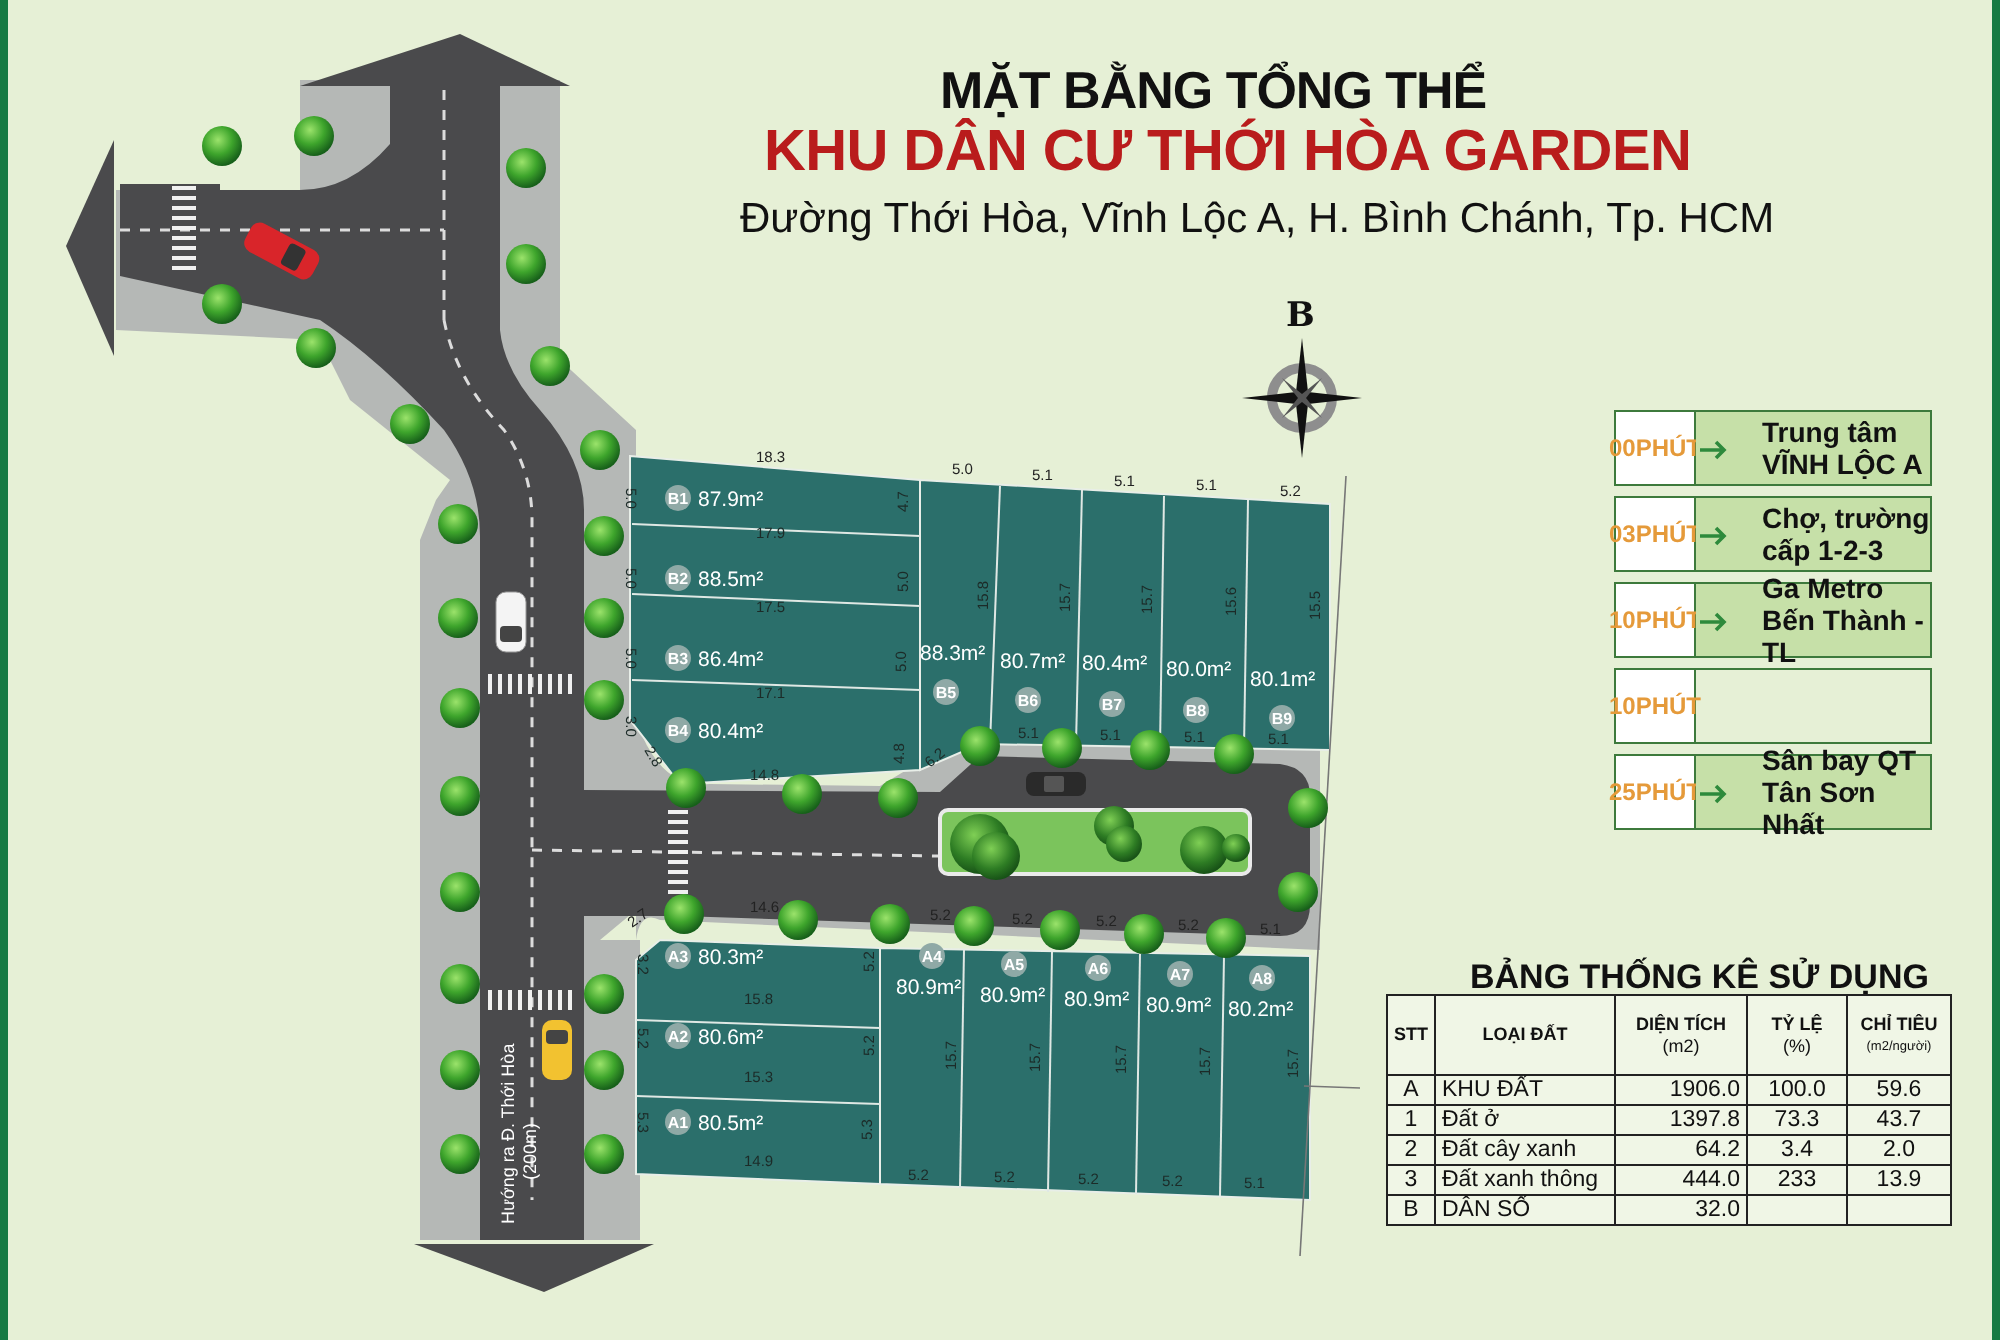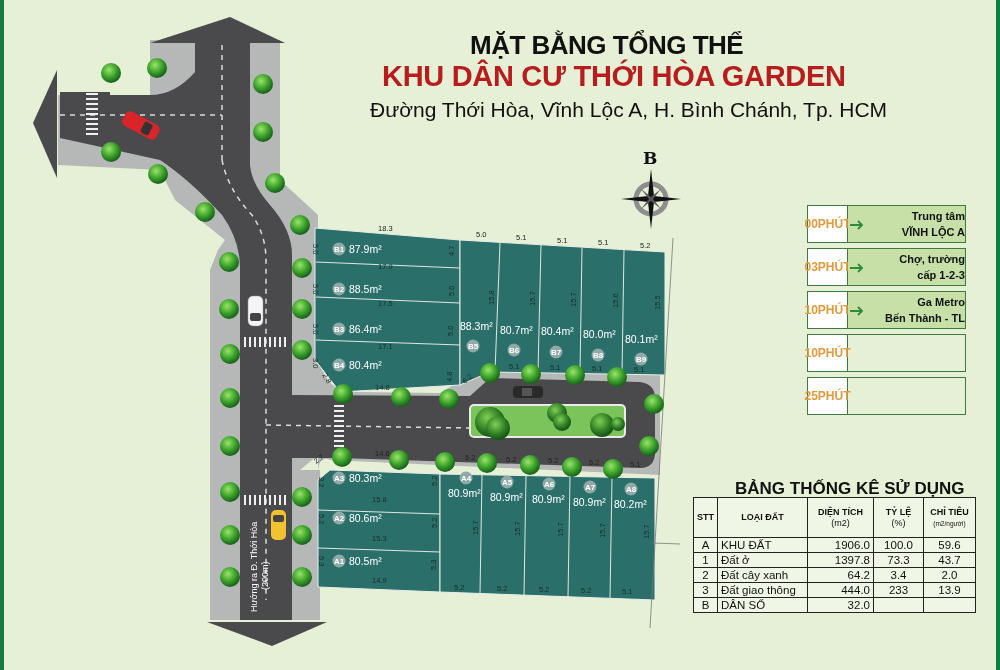--- a/index.html
+++ b/index.html
@@ -54,23 +54,23 @@
   .dist-time {
     width: 40px; background: #ffffff;
     border-right: 1.5px solid #3d7a3c;
     display: flex; flex-direction: row; align-items: center; justify-content: center;
     font-family: "Liberation Sans", sans-serif; font-weight: 700;
     color: #e59a3a; font-size: 12px; line-height: 15px;
   }
   .dist-dest {
     flex: 1; background: #c6e0a8; position: relative;
     display: flex; flex-direction: column; justify-content: center;
-    padding-left: 21px;
+    padding-left: 33px;
     font-family: "Liberation Sans", sans-serif; font-weight: 700;
-    font-size: 11px; line-height: 16px; color: #111; text-align: right;
+    font-size: 14px; line-height: 16px; color: #111;
   }
   .dist-arrow { position: absolute; left: 2px; top: 14px; width: 16px; height: 10px; }
 
   
   .stats-title {
     position: absolute; left: 735px; top: 479px;
     font-family: "Liberation Sans", sans-serif; font-weight: 700;
     font-size: 17px; color: #111;
   }
   .stats-table {
@@ -503,20 +503,27 @@
     <div class="dist-time">
       <span>10</span>
         <span>PHÚT</span>
     </div>
   </div>
   <div class="dist-row">
     <div class="dist-time">
       <span>25</span>
         <span>PHÚT</span>
     </div>
+    <div class="dist-dest">
+      <svg class="dist-arrow" viewBox="0 0 16 10">
+          <path d="M0 5 L12 5 M8 1 L12 5 L8 9" stroke="#2e8a3c" stroke-width="1.8" fill="none"></path>
+        </svg>
+      <span>Sân bay QT</span>
+        <span>Tân Sơn Nhất</span>
+    </div>
   </div>
 </div>
 
 <div class="stats-title">BẢNG THỐNG KÊ SỬ DỤNG ĐẤT</div>
 <table class="stats-table">
   <thead>
     <tr>
       <th class="c-stt">STT</th>
       <th class="c-type" style="text-align:center">LOẠI ĐẤT</th>
       <th class="c-area" style="text-align:center">
@@ -550,21 +557,21 @@
     </tr>
     <tr>
       <td class="c-stt">2</td>
       <td class="c-type">Đất cây xanh</td>
       <td class="c-area">64.2</td>
       <td class="c-ratio">3.4</td>
       <td class="c-norm">2.0</td>
     </tr>
     <tr>
       <td class="c-stt">3</td>
-      <td class="c-type">Đất giao thông</td>
+      <td class="c-type">Đất xanh thông</td>
       <td class="c-area">444.0</td>
       <td class="c-ratio">233</td>
       <td class="c-norm">13.9</td>
     </tr>
     <tr>
       <td class="c-stt">B</td>
       <td class="c-type">DÂN SỐ</td>
       <td class="c-area">32.0</td>
       <td class="c-ratio"></td>
       <td class="c-norm"></td>

